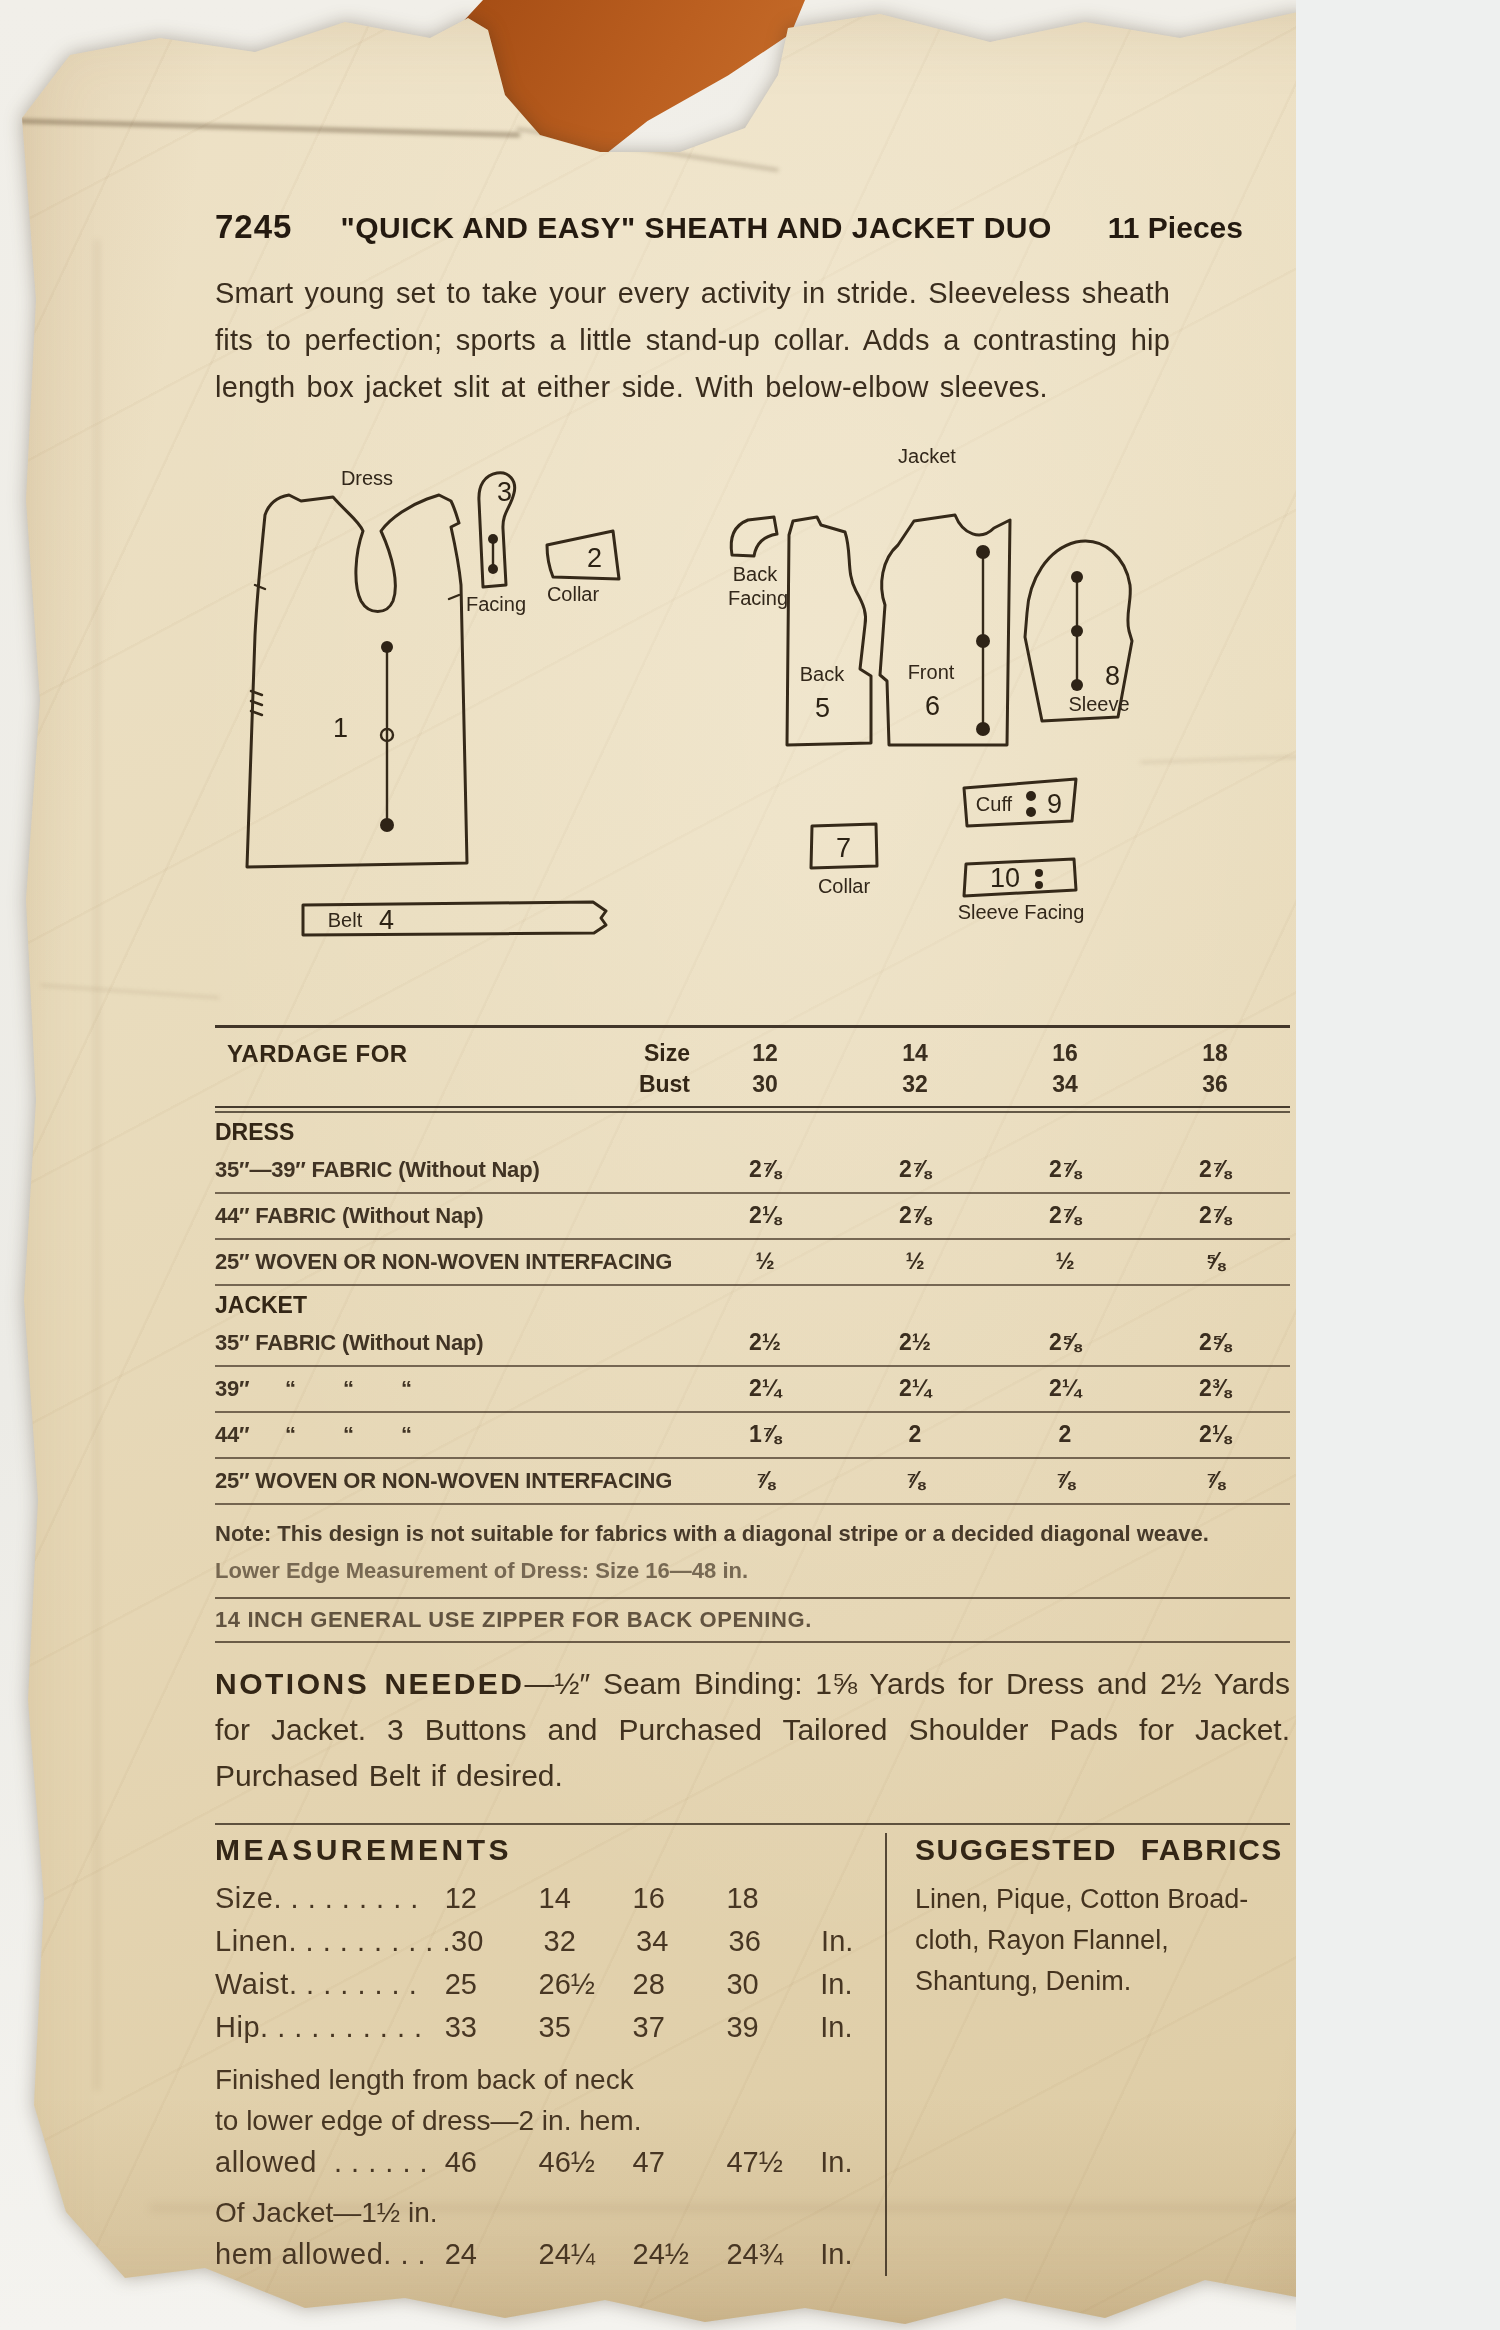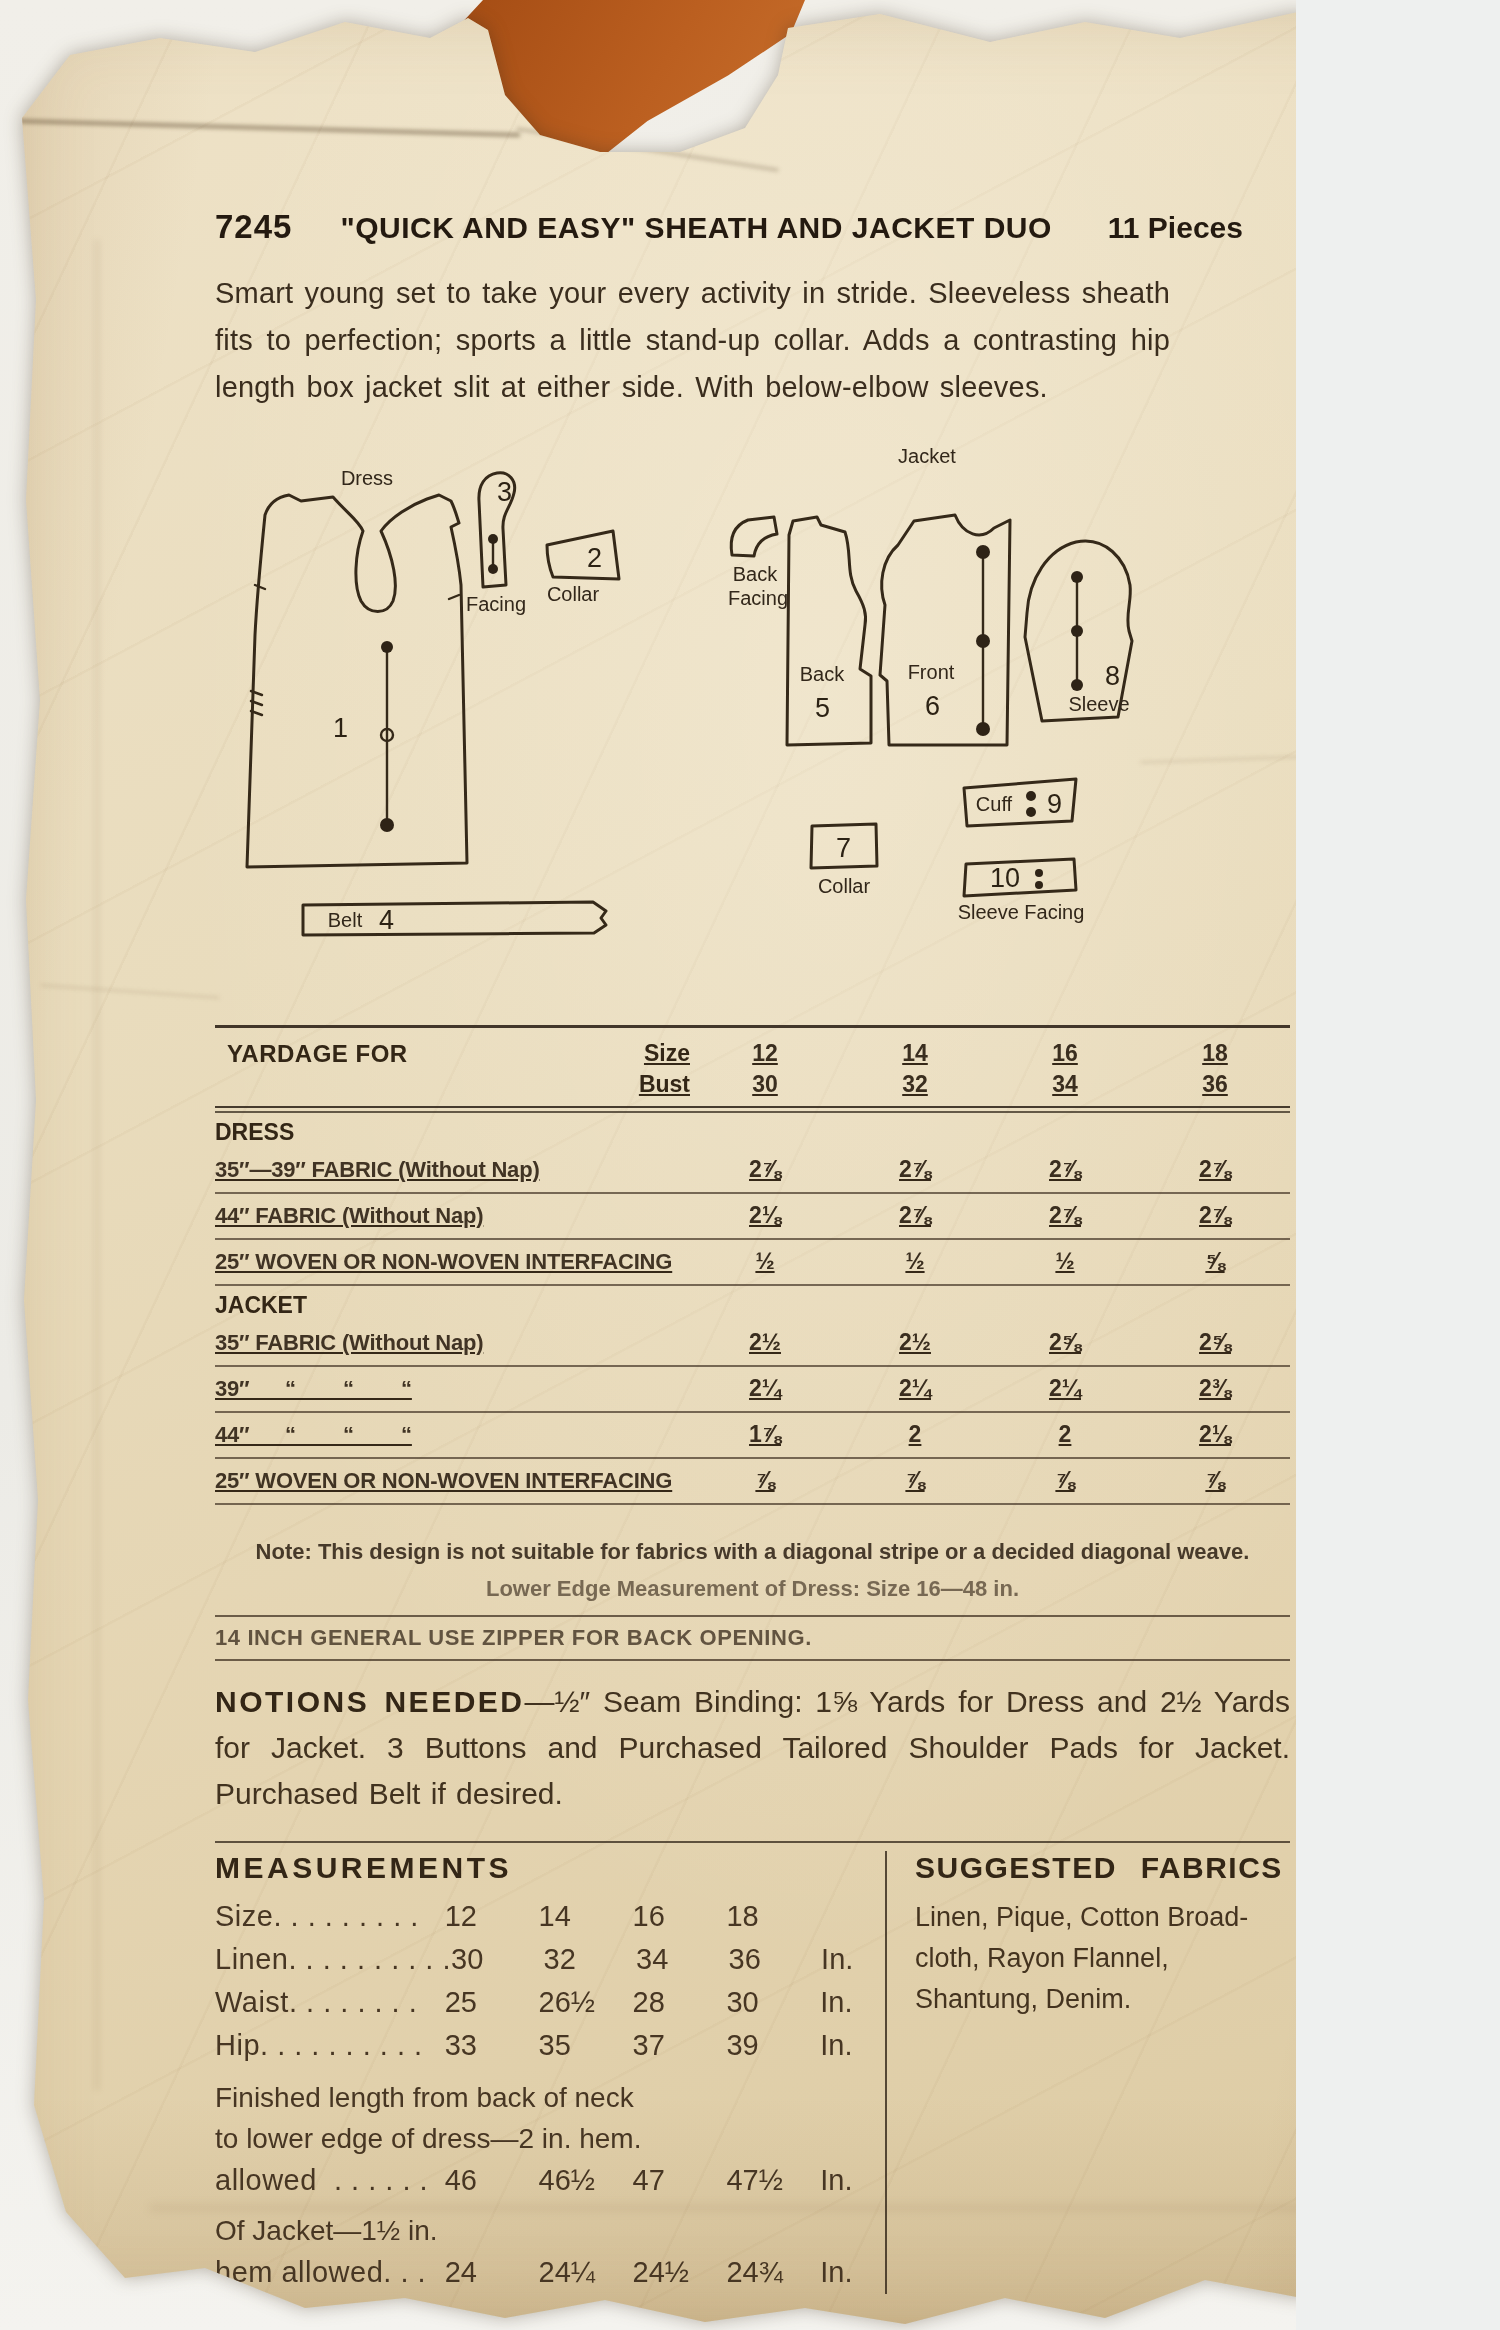--- a/index.html
+++ b/index.html
@@ -64,29 +64,29 @@
   .dot { fill:#2e2316; stroke:none; }
   .dlab { font-family:"Liberation Sans",sans-serif; font-size:20px; fill:#32271a; }
   .dnum { font-family:"Liberation Sans",sans-serif; font-size:27px; font-weight:500; fill:#2c2214; }
 
   .ytable { margin-top:10px; }
   .rule-heavy { border-top:3px solid rgba(42,31,20,0.88); }
   .rule-double { height:7px; border-top:2px solid rgba(42,31,20,0.85); border-bottom:2px solid rgba(42,31,20,0.7); }
   .rule-thin { border-top:2px solid rgba(55,40,26,0.7); }
   .yhead { position:relative; padding:10px 0 6px 0; }
   .yardage-for { position:absolute; left:12px; top:12px; font-size:24px; font-weight:700; letter-spacing:0.5px; color:#332616; }
-  .yrow { display:flex; align-items:baseline;text-decoration:underline; }
+  .yrow { display:flex; align-items:baseline; }
   .yhead-row { padding:2px 0; }
   .ylbl { flex:1; font-size:22px; font-weight:700; color:rgba(50,37,23,0.92); letter-spacing:-0.2px; white-space:pre; }
   .hdr-lbl { flex:1; text-align:right; font-size:23px; font-weight:700; color:#332616; }
   .yval { width:150px; text-align:center; font-size:23px; font-weight:700; color:rgba(48,36,22,0.95); }
   .ysec { font-size:23px; font-weight:700; padding:6px 0 2px 0; color:#332616; }
   .ydata { padding:8px 0 9px 0; border-bottom:2px solid rgba(55,40,26,0.65); }
 
-  .notes { margin-top:28px;text-align:center; }
+  .notes { margin-top:10px; }
   .note-line { font-size:22px; line-height:37px; font-weight:600; }
   .n1 { color:rgba(58,44,30,0.92); }
   .n2 { color:rgba(62,48,33,0.78); }
   .n3 { color:rgba(66,52,36,0.68); }
   .zipper { font-size:22px; font-weight:700; line-height:42px; color:rgba(60,46,31,0.78); letter-spacing:0.6px; }
 
   .notions { margin-top:18px; font-size:30px; line-height:46px; color:#41321f; text-align:justify; word-spacing:2px; }
   .notions-heading { font-weight:700; letter-spacing:2.5px; color:#332616; }
 
   .two-col { display:flex; margin-top:24px; border-top:2px solid rgba(50,37,24,0.75); padding-top:8px; }

